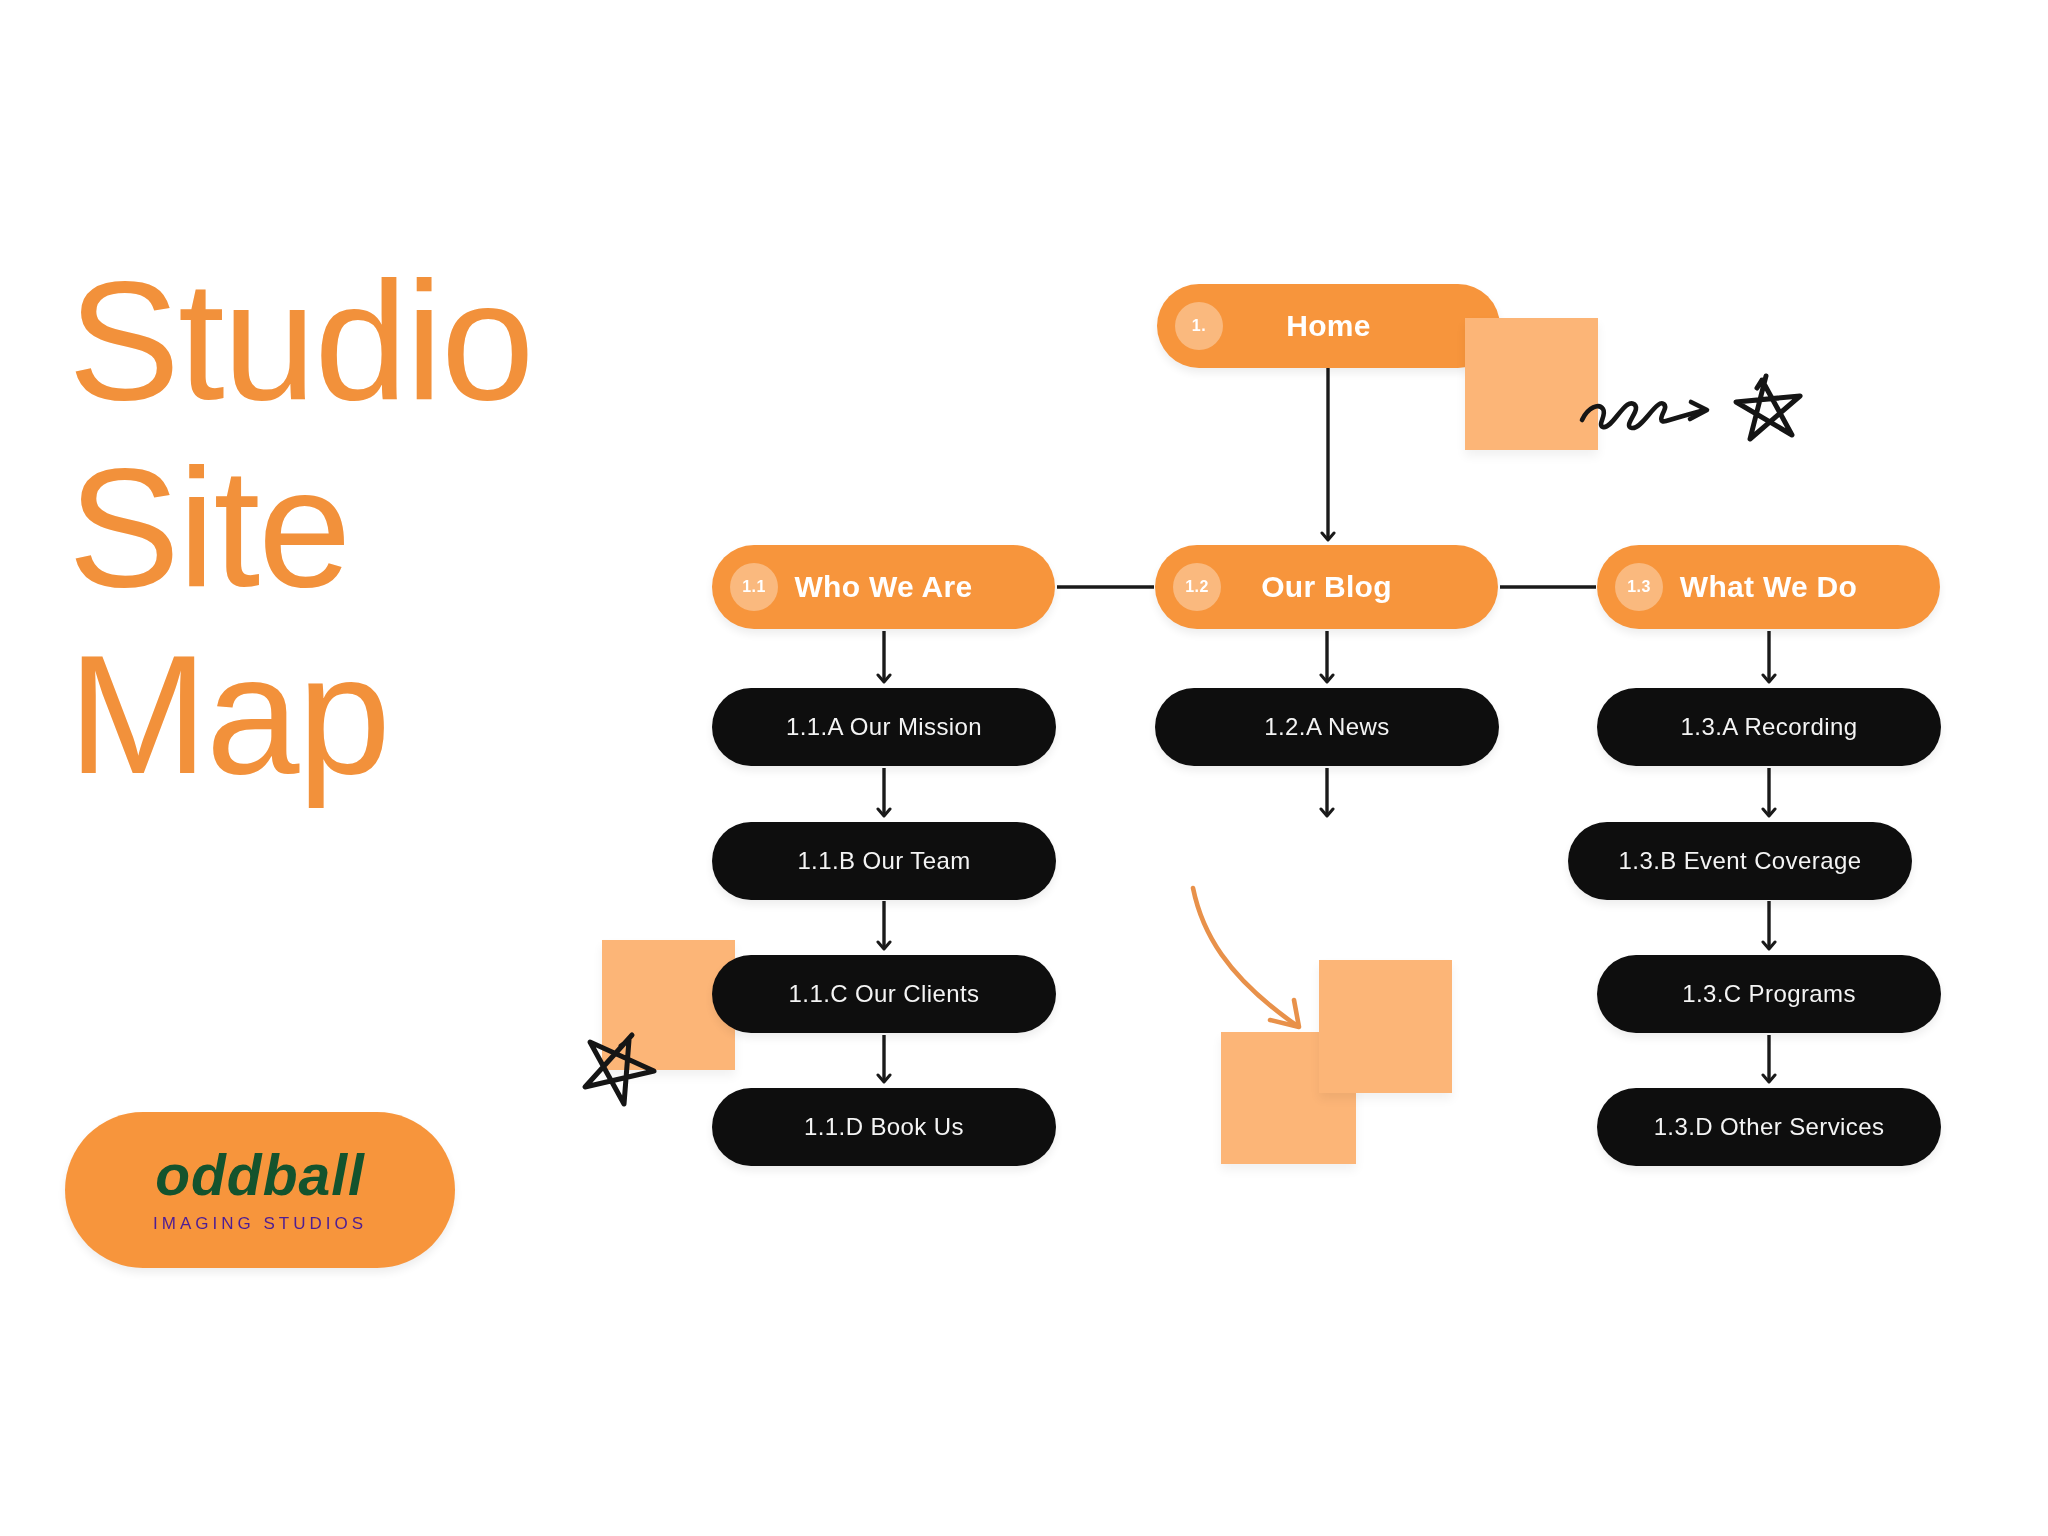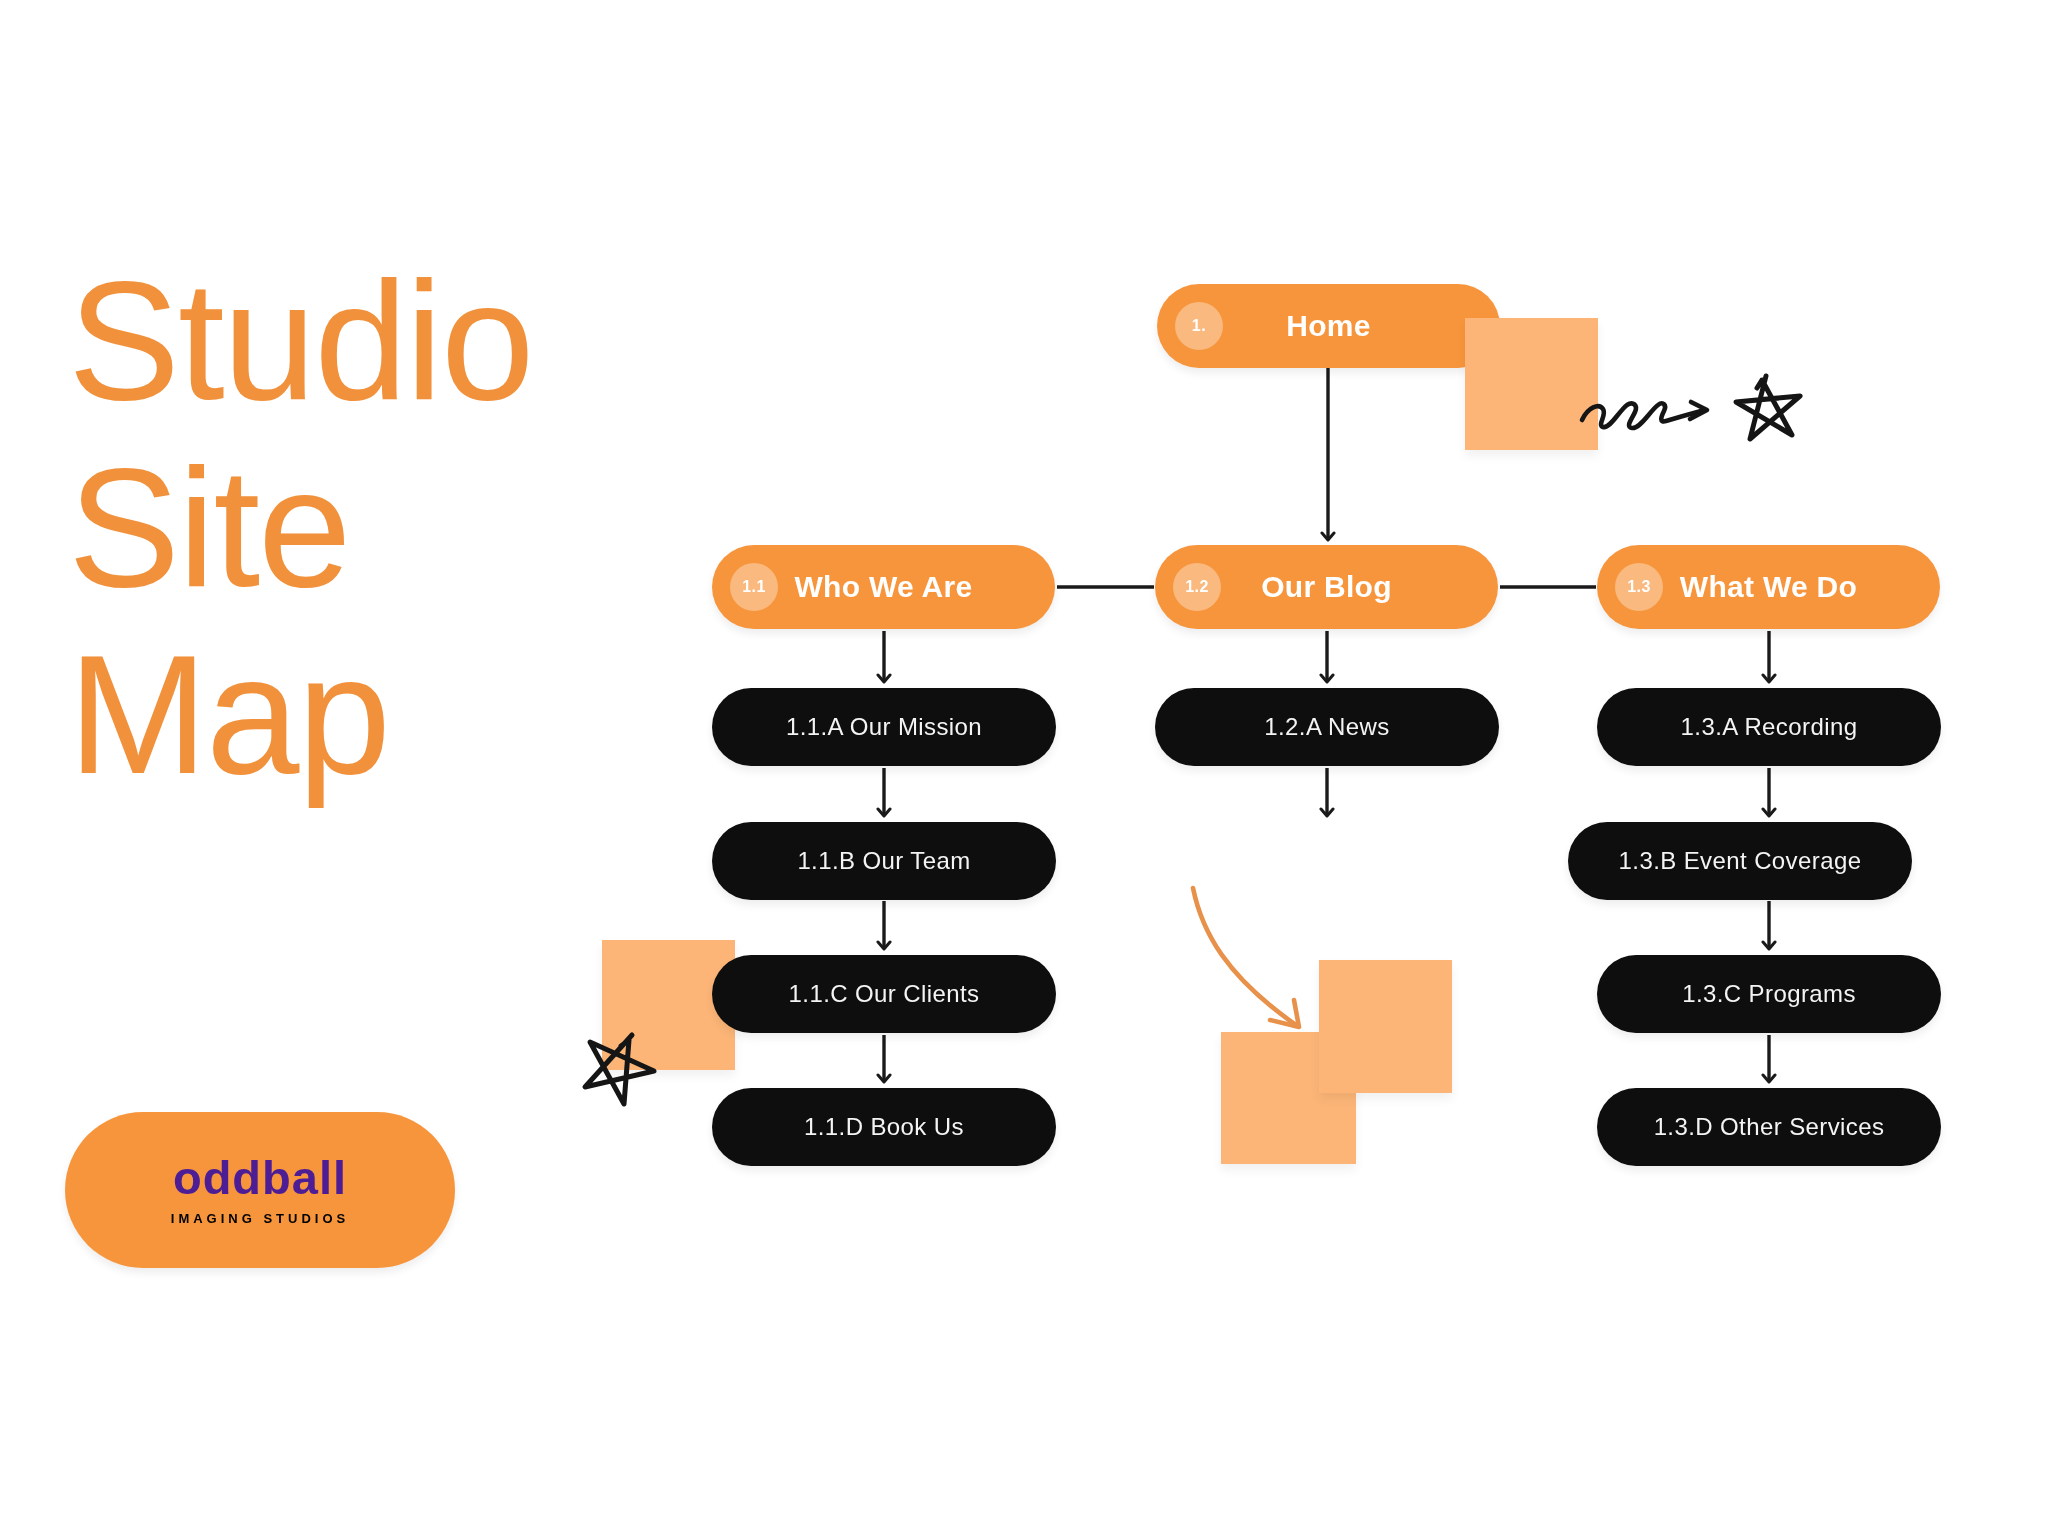--- a/index.html
+++ b/index.html
@@ -45,22 +45,22 @@
 
   
   svg.overlay{position:absolute;left:0;top:0;width:2048px;height:1536px;pointer-events:none;}
 
   
   .logo{
     position:absolute;left:65px;top:1112px;width:390px;height:156px;border-radius:78px;
     background:#F7953C;display:flex;flex-direction:column;align-items:center;justify-content:center;
     box-shadow:0 5px 9px rgba(0,0,0,0.07);
   }
-  .logo-name{color:#4c1d95;font-size:47px;font-weight:700;letter-spacing:1px;line-height:1;}
-  .logo-tagline{color:#000000;font-size:13px;font-weight:700;letter-spacing:4px;margin-top:10px;}
+  .logo-name{color:#14532d;font-size:57px;font-weight:700;letter-spacing:1px;line-height:1;font-style:italic;}
+  .logo-tagline{color:#4c1d95;font-size:17px;font-weight:400;letter-spacing:4px;margin-top:10px;}
 
   .z1{z-index:1}.z2{z-index:2}.z3{z-index:3}.z4{z-index:4}
 </style>
 </head>
 <body>
 
 <div class="canvas">
 
   <h1 class="title" style="margin:0;">
     <span>Studio</span>

